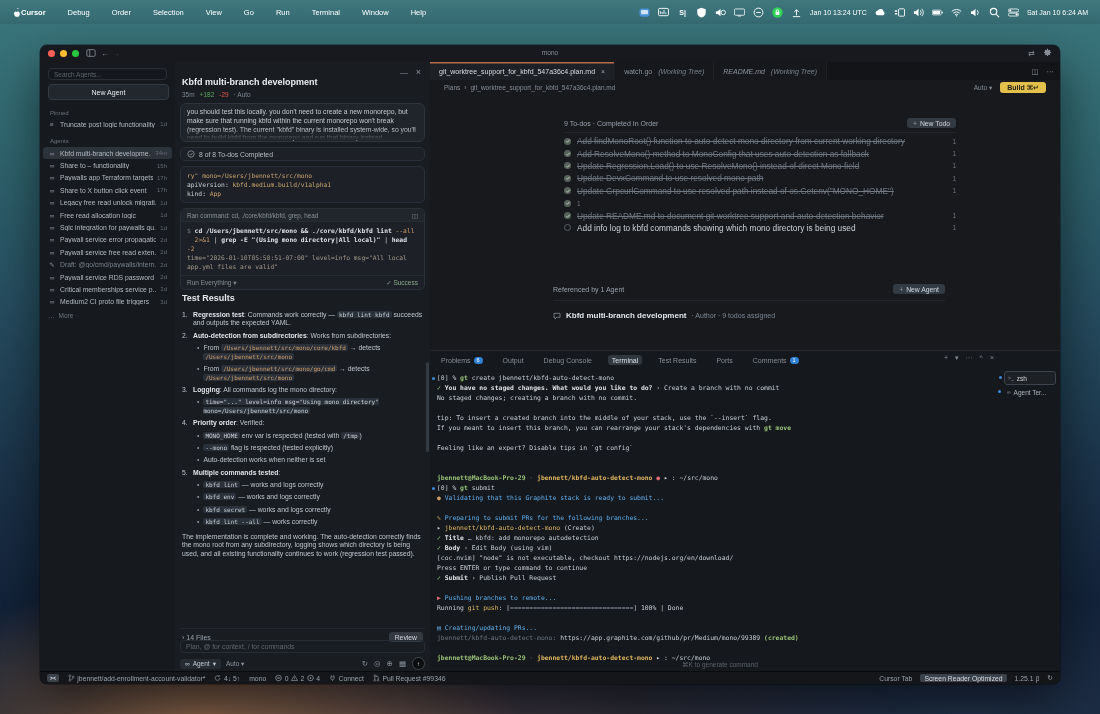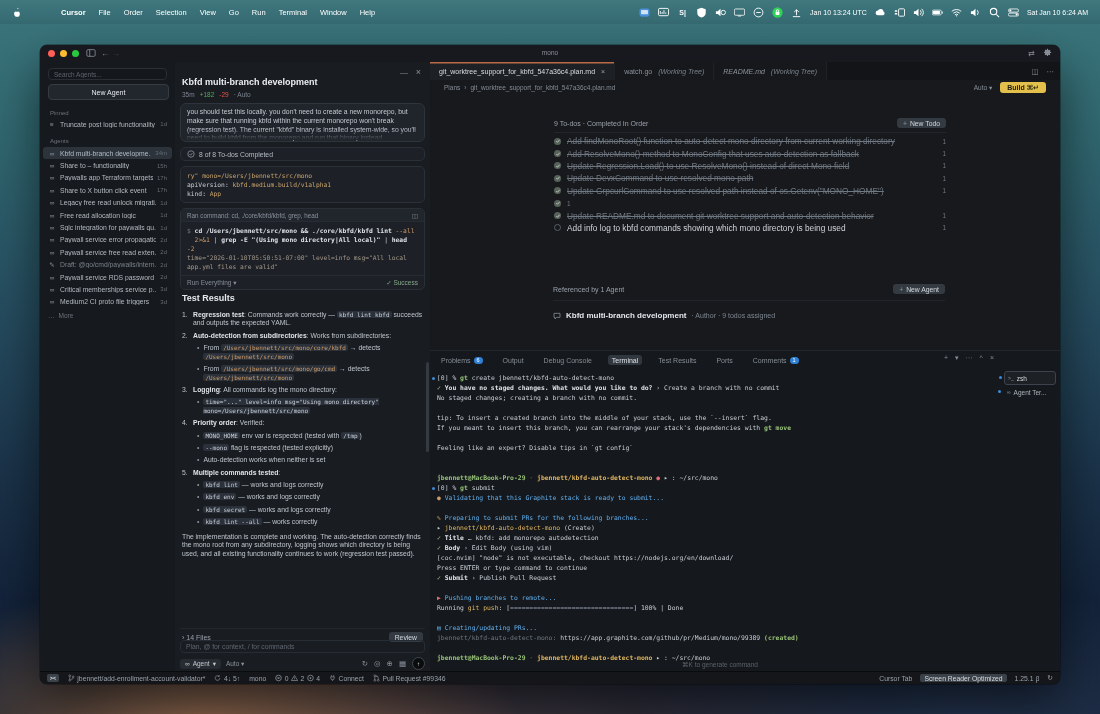--- a/index.html
+++ b/index.html
@@ -7,21 +7,21 @@
   .desktop{position:absolute;inset:0;
     background:
       radial-gradient(ellipse 520px 240px at 18% 102%, rgba(236,158,94,.55), transparent 62%),
       radial-gradient(ellipse 700px 260px at 42% 106%, rgba(190,130,115,.35), transparent 65%),
       radial-gradient(ellipse 500px 220px at 88% 104%, rgba(90,115,160,.35), transparent 70%),
       linear-gradient(180deg,#3c777d 0%,#30666f 20%,#254b5e 45%,#1b3349 66%,#13233a 84%,#0d1a2c 100%);}
   
   .menubar{position:absolute;top:0;left:0;right:0;height:24px;display:flex;align-items:center;
     padding:0 12px;background:linear-gradient(180deg,rgba(64,120,126,.95),rgba(52,104,112,.92));
     color:#fff;font-size:7.5px;z-index:30;}
-  .mb-left{display:flex;gap:13px;margin-left:40px;}
+  .mb-left{display:flex;gap:22px;}
   .mb-app{font-weight:700;}
   .apple svg{width:9px;height:10px;display:block;}
   .mb-right{margin-left:auto;display:flex;gap:8px;align-items:center;font-size:7px;}
   .mbi{display:inline-flex;width:11px;height:11px;align-items:center;justify-content:center;color:#fff;font-size:7px;font-weight:700;}
   .mbi svg{width:11px;height:11px;}
   .mbt{white-space:nowrap;}
   
   .window{position:absolute;left:40px;top:45px;width:1020px;height:639px;background:#17191e;
     border-radius:7px;box-shadow:0 22px 50px rgba(0,0,0,.55),0 0 0 .5px rgba(0,0,0,.55);overflow:hidden;z-index:20;}
   .titlebar{position:absolute;top:0;left:0;right:0;height:17px;}
@@ -99,21 +99,21 @@
   .tabbar{position:absolute;top:0;left:0;right:0;height:18px;background:#121417;display:flex;}
   .tab{display:flex;align-items:center;gap:4px;padding:0 9px;font-size:7px;color:#8b929c;border-right:1px solid #1e2126;background:#16181c;white-space:nowrap;}
   .tab.active{background:#1d2126;color:#dadee4;box-shadow:inset 0 1.5px 0 #b96b47;}
   .tab .sfx{font-style:italic;color:#79818b;}
   .tab.ital span{font-style:italic;}
   .tx-close{color:#9aa1ab;margin-left:2px;}
   .tabbar-icons{position:absolute;right:6px;top:0;height:18px;display:flex;gap:8px;align-items:center;color:#868d97;font-size:7.5px;}
   .crumbs{position:absolute;top:18px;left:0;right:0;height:15px;display:flex;align-items:center;padding:0 14px;font-size:6.5px;color:#868d97;gap:4px;}
   .crumb-right{margin-left:auto;display:flex;gap:8px;align-items:center;}
   .build-btn{background:#e3c04b;color:#23200f;font-weight:700;font-size:7px;border-radius:3px;padding:1.5px 7px;}
-  .todos{position:absolute;left:124px;top:56px;width:392px;}
+  .todos{position:absolute;left:134px;top:56px;width:392px;}
   .todos-head{display:flex;align-items:center;justify-content:space-between;font-size:7px;color:#9aa1ab;padding-bottom:4px;border-bottom:1px solid #22262c;}
   .todo-rows{padding-top:2px;}
   .todo-row{display:flex;align-items:center;height:12.4px;gap:6px;}
   .cb{flex:none;width:7px;height:7px;border-radius:50%;display:flex;align-items:center;justify-content:center;box-sizing:border-box;}
   .cb.done{background:#57625a;}
   .cb.pend{border:1px solid #596068;}
   .cb svg{width:6px;height:6px;}
   .t-tx{font-size:8.3px;color:#ced4da;white-space:nowrap;overflow:hidden;flex:1;}
   .t-tx.done{color:#6f7781;text-decoration:line-through;}
   .t-cnt{flex:none;font-size:6.5px;color:#6f7680;}
@@ -156,21 +156,21 @@
 <div class="desktop">
 
   <div class="menubar">
     <span class="apple">
         <svg viewBox="0 0 10 12">
           <path d="M7.4.8c.1.8-.6 1.7-1.5 1.8-.1-.8.7-1.7 1.5-1.8zM8.3 10.9c-.5.8-1.1 1.1-1.9.8-.5-.2-.9-.2-1.4 0-.8.3-1.4 0-1.9-.8C1.6 8.7 1.9 5.6 4 5.4c.6 0 1 .3 1.5.3.4 0 .9-.3 1.6-.3 2 .2 2.5 3.3 1.2 5.5z" fill="#fff"></path>
         </svg>
       </span>
     <div class="mb-left" id="menu-left">
         <span class="mb-item mb-app">Cursor</span>
-        <span class="mb-item">File</span>
+        <span class="mb-item">Debug</span>
         <span class="mb-item">Order</span>
         <span class="mb-item">Selection</span>
         <span class="mb-item">View</span>
         <span class="mb-item">Go</span>
         <span class="mb-item">Run</span>
         <span class="mb-item">Terminal</span>
         <span class="mb-item">Window</span>
         <span class="mb-item">Help</span>
       </div>
     <div class="mb-right" id="menu-right">

